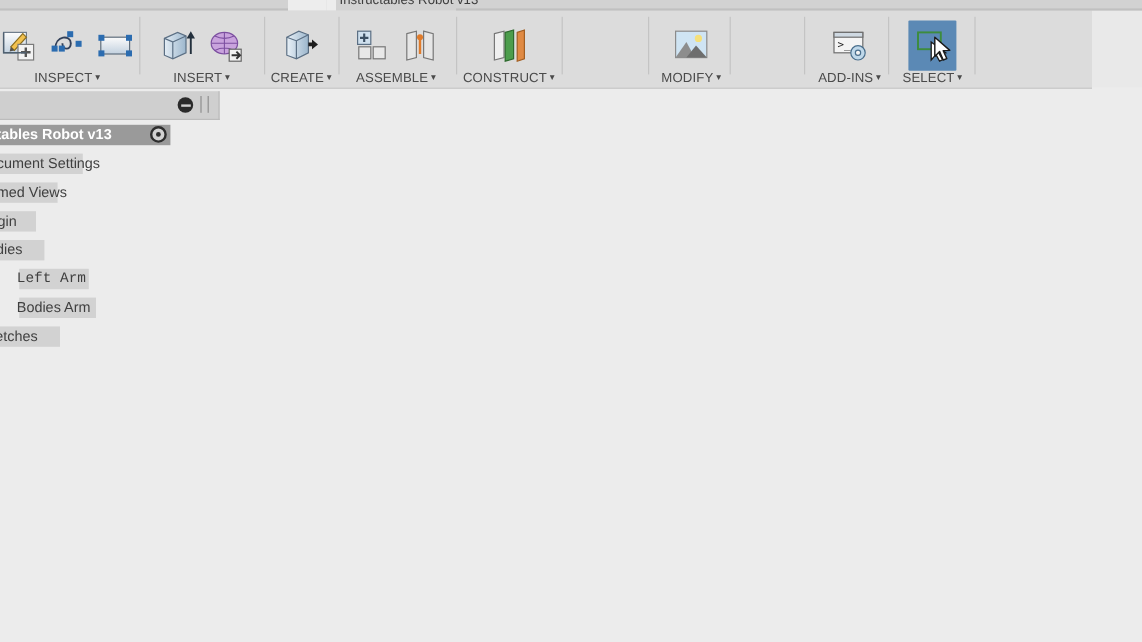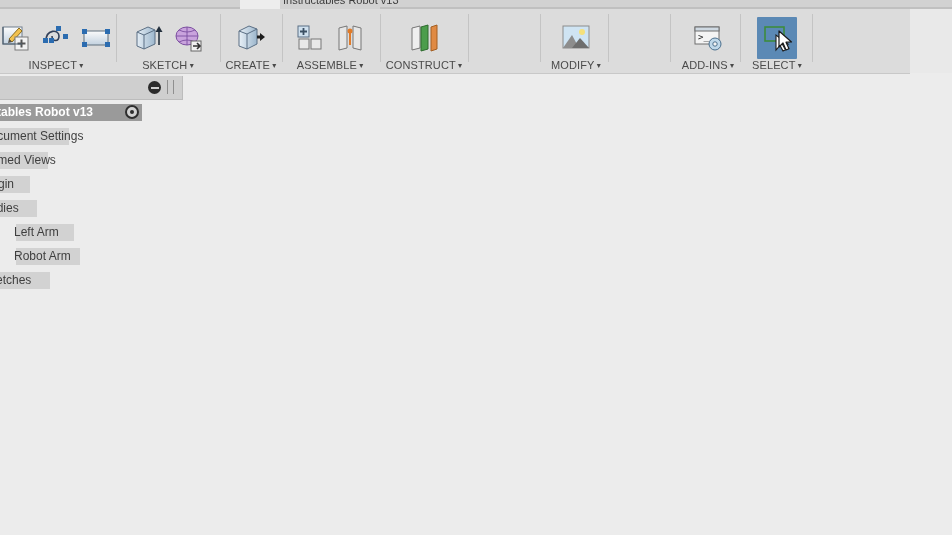--- a/index.html
+++ b/index.html
@@ -360,21 +360,21 @@
           </div>
           <div class="tb-btn">
             <svg width="30" height="30" viewBox="0 0 30 30" xmlns="http://www.w3.org/2000/svg">
               <ellipse cx="14" cy="13" rx="11" ry="9" fill="#c9a3dd" stroke="#7c4fa0"></ellipse>
               <path d="M3 13 h22 M14 4 v18 M6 7 Q14 11 22 7 M6 19 Q14 15 22 19" fill="none" stroke="#7c4fa0" stroke-width=".9"></path>
               <rect x="18" y="18" width="10" height="10" fill="#f1f1f1" stroke="#666"></rect>
               <path d="M20 23h6 M24 20l3 3 -3 3" fill="none" stroke="#333" stroke-width="1.6"></path>
             </svg>
           </div>
         </div>
-        <div class="tb-label"><span>SKETCH</span><span class="caret"> ▾</span></div>
+        <div class="tb-label"><span>INSERT</span><span class="caret"> ▾</span></div>
       </div>
       <div class="tb-sep" style="left: 220px;"></div>
       <div class="tb-group" style="left: 226px; width: 50px;">
         <div class="tb-icons">
           <div class="tb-btn">
             <svg width="30" height="30" viewBox="0 0 30 30" xmlns="http://www.w3.org/2000/svg">
               <defs>
                 <linearGradient id="g4" x1="0" y1="0" x2="1" y2="0">
                   <stop offset="0" stop-color="#e8f0f7"></stop>
                   <stop offset="1" stop-color="#9cb6cc"></stop>
@@ -474,21 +474,21 @@
   <div class="panelbar">
     <div class="minus-ico"></div>
     <div class="grip"></div>
   </div>
   <div class="tree" id="treeRoot">
       <div class="tree-row selected" style="top: 0px; left: 0px; width: 142px;"><span style="margin-left: -47px;">Instructables Robot v13</span><span class="eye"></span></div>
       <div class="tree-row" style="top: 24px; left: 0px; width: 69px;"><span style="margin-left: -22px;">Document Settings</span></div>
       <div class="tree-row" style="top: 48px; left: 0px; width: 48px;"><span style="margin-left: -22px;">Named Views</span></div>
       <div class="tree-row" style="top: 72px; left: 0px; width: 30px;"><span style="margin-left: -22px;">Origin</span></div>
       <div class="tree-row" style="top: 96px; left: 0px; width: 37px;"><span style="margin-left: -22px;">Bodies</span></div>
-      <div class="tree-row" style="top: 120px; left: 16px; width: 58px;"><span style="margin-left: -6px;">Left Arm</span></div>
-      <div class="tree-row" style="top: 144px; left: 16px; width: 64px;"><span style="margin-left: -6px;">Robot Arm</span></div>
+      <div class="tree-row" style="top: 120px; left: 16px; width: 58px; font-family: Liberation Mono, monospace;"><span style="margin-left: -6px;">Left Arm</span></div>
+      <div class="tree-row" style="top: 144px; left: 16px; width: 64px;"><span style="margin-left: -6px;">Bodies Arm</span></div>
       <div class="tree-row" style="top: 168px; left: 0px; width: 50px;"><span style="margin-left: -22px;">Sketches</span></div>
     </div>
 
 <div class="cursor" style="left: 778px; top: 30px;"><svg width="16" height="22" viewBox="0 0 16 22" xmlns="http://www.w3.org/2000/svg">
         <path d="M1 1 L1 17 L5 13 L8 20 L11 18.8 L8 12.2 L13.5 12 Z" fill="#ffffff" stroke="#1a1a1a" stroke-width="1.2" stroke-linejoin="round"></path>
       </svg></div>
   </div>
 
 </body></html>

